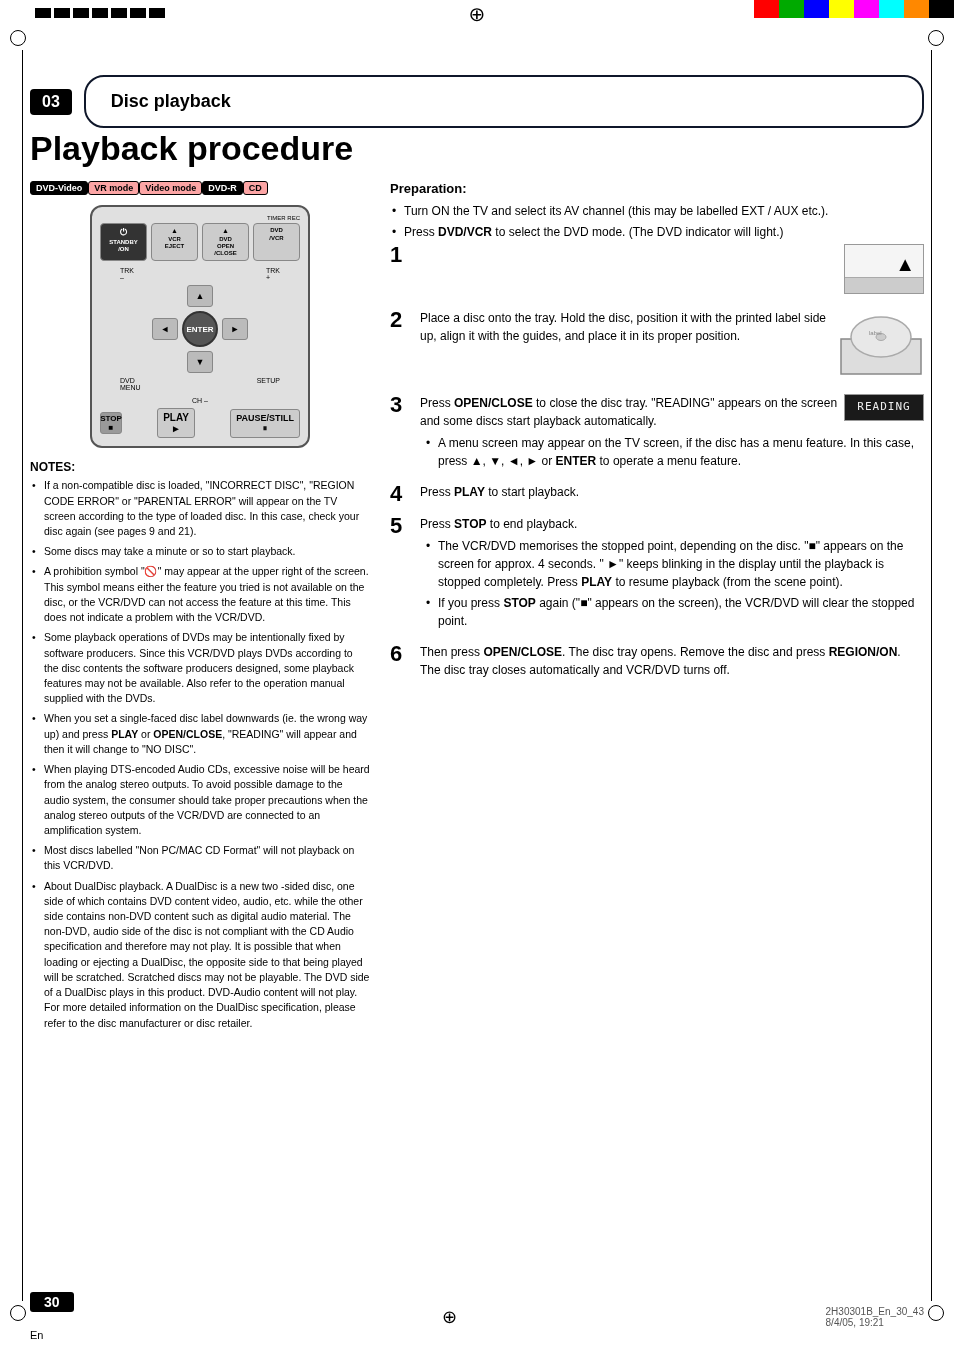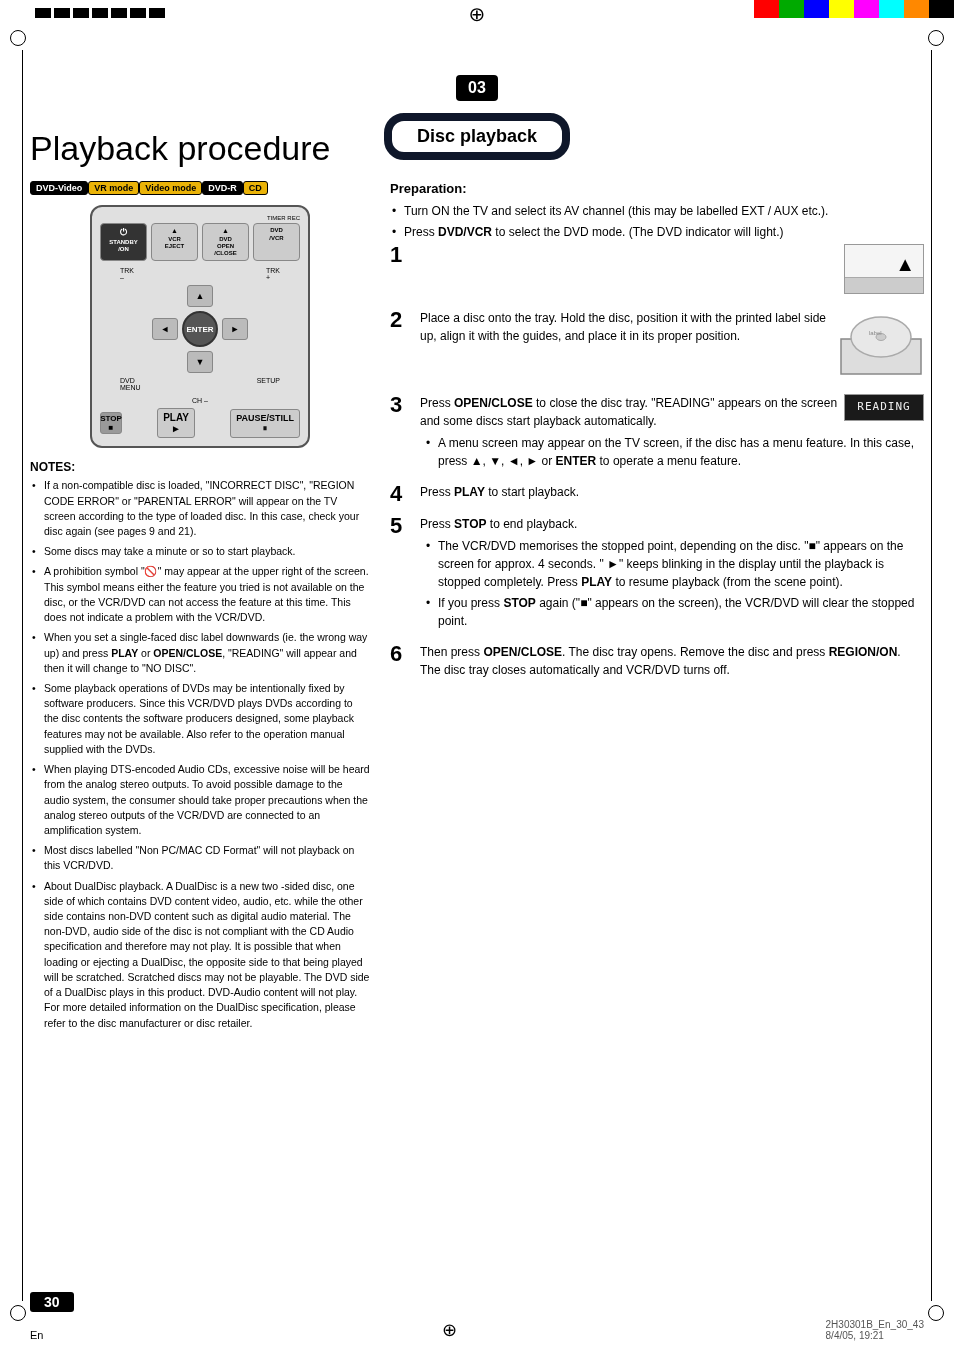--- a/index.html
+++ b/index.html
@@ -27,52 +27,51 @@
 
     
     .chapter-header {
       position: absolute;
       top: 75px;
       left: 30px;
       right: 30px;
       display: flex;
       align-items: center;
       gap: 12px;
-      flex-direction: column;
     }
     .chapter-number {
       background: #000;
       color: #fff;
       font-size: 16px;
       font-weight: bold;
       padding: 4px 12px;
       border-radius: 4px;
     }
     .chapter-title-box {
-      border: 8px solid #0f172a;
+      border: 2px solid #0f172a;
       border-radius: 20px;
-      padding: 5px 25px;
+      padding: 14px 25px;
       font-size: 18px;
       font-weight: bold;
       flex: 1;
     }
 
     
     .main-content {
       position: absolute;
       top: 130px;
       left: 30px;
       right: 30px;
       bottom: 60px;
     }
 
     
     .page-title {
       font-size: 34px;
-      font-weight: normal;
+      font-weight: bold;
       margin-bottom: 14px;
       line-height: 1.1;
     }
 
     
     .disc-badges {
       display: flex;
       gap: 0;
       margin-bottom: 10px;
       flex-wrap: wrap;
@@ -82,21 +81,21 @@
       font-weight: bold;
       border: 1.5px solid #000;
       border-radius: 3px;
       padding: 1px 5px;
       background: #fff;
     }
     .badge.filled {
       background: #000;
       color: #fff;
     }
-    .badge.outline { background: #eab308; color: #000; }
+    .badge.outline { background: #fca5a5; color: #000; }
 
     
     .two-col {
       display: flex;
       gap: 20px;
       align-items: flex-start;
     }
     .left-col {
       width: 340px;
       flex-shrink: 0;
@@ -339,21 +338,21 @@
       left: 2px;
     }
 
     
     .page-footer {
       position: absolute;
       bottom: 10px;
       left: 30px;
       right: 30px;
       display: flex;
-      align-items: flex-end;
+      align-items: center;
       justify-content: space-between;
     }
     .page-num-box {
       background: #000;
       color: #fff;
       padding: 2px 14px;
       font-size: 14px;
       font-weight: bold;
       border-radius: 3px;
     }
@@ -522,22 +521,22 @@
           </div>
         </div>
       </div>
 
       <div>
         <div class="notes-title">NOTES:</div>
         <ul class="notes-list" id="notes-list">
             <li>If a non-compatible disc is loaded, "INCORRECT DISC", "REGION CODE ERROR" or "PARENTAL ERROR" will appear on the TV screen according to the type of loaded disc. In this case, check your disc again (see pages 9 and 21).</li>
             <li>Some discs may take a minute or so to start playback.</li>
             <li>A prohibition symbol "🚫" may appear at the upper right of the screen. This symbol means either the feature you tried is not available on the disc, or the VCR/DVD can not access the feature at this time. This does not indicate a problem with the VCR/DVD.</li>
+            <li>Some playback operations of DVDs may be intentionally fixed by software producers. Since this VCR/DVD plays DVDs according to the disc contents the software producers designed, some playback features may not be available. Also refer to the operation manual supplied with the DVDs.</li>
             <li>When you set a single-faced disc label downwards (ie. the wrong way up) and press <strong>PLAY</strong> or <strong><strong>OPEN/CLOSE</strong></strong>, "READING" will appear and then it will change to "NO DISC".</li>
-            <li>Some playback operations of DVDs may be intentionally fixed by software producers. Since this VCR/DVD plays DVDs according to the disc contents the software producers designed, some playback features may not be available. Also refer to the operation manual supplied with the DVDs.</li>
             <li>When playing DTS-encoded Audio CDs, excessive noise will be heard from the analog stereo outputs. To avoid possible damage to the audio system, the consumer should take proper precautions when the analog stereo outputs of the VCR/DVD are connected to an amplification system.</li>
             <li>Most discs labelled "Non PC/MAC CD Format" will not playback on this VCR/DVD.</li>
             <li>About DualDisc playback. A DualDisc is a new two -sided disc, one side of which contains DVD content video, audio, etc. while the other side contains non-DVD content such as digital audio material. The non-DVD, audio side of the disc is not compliant with the CD Audio specification and therefore may not play. It is possible that when loading or ejecting a DualDisc, the opposite side to that being played will be scratched. Scratched discs may not be playable. The DVD side of a DualDisc plays in this product. DVD-Audio content will not play. For more detailed information on the DualDisc specification, please refer to the disc manufacturer or disc retailer.</li>
           </ul>
       </div>
     </div>
 
     <div class="right-col">
 
       <div>

